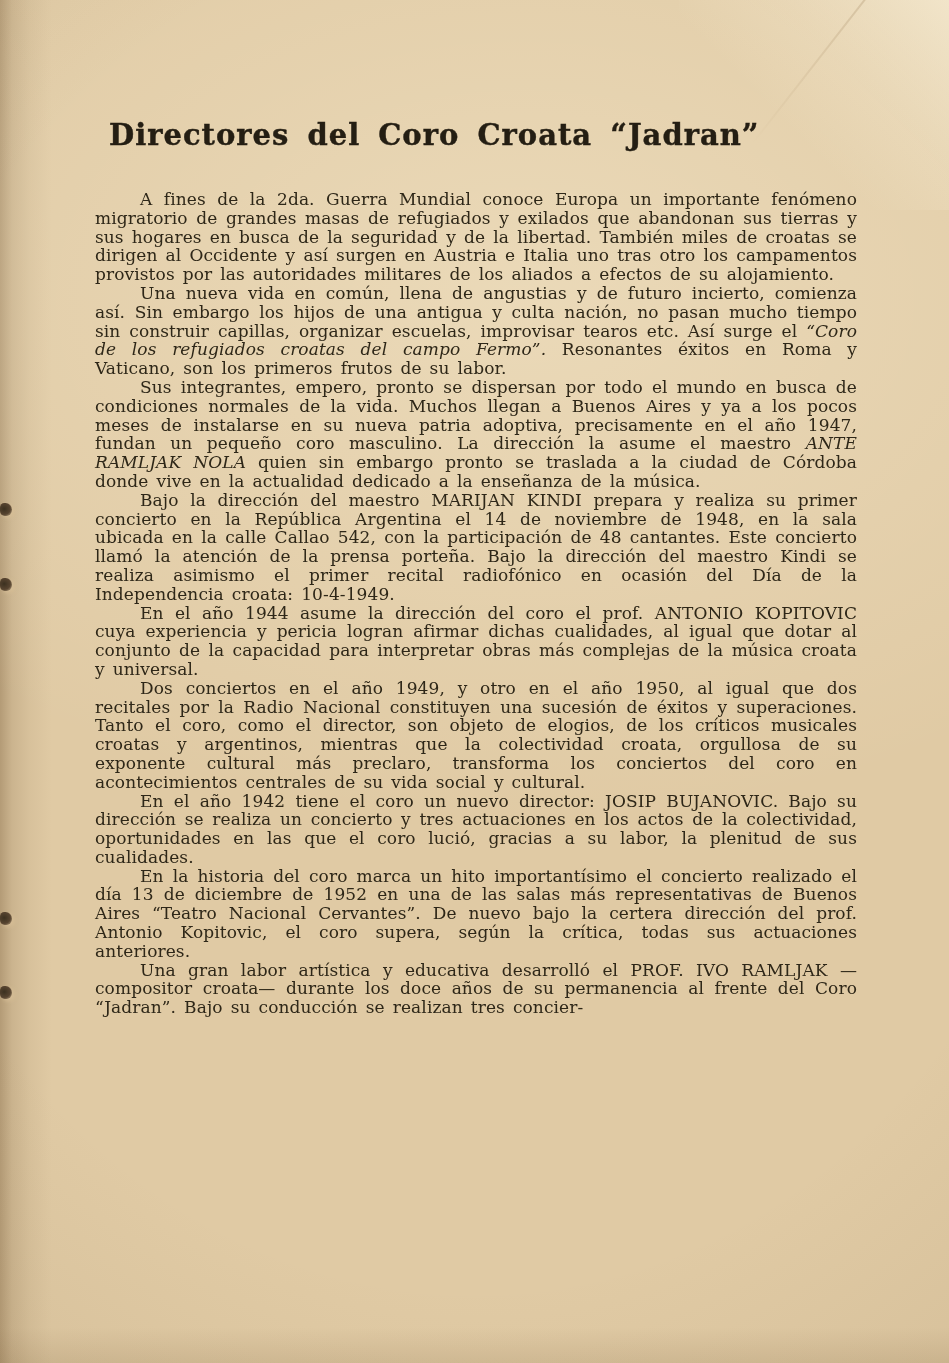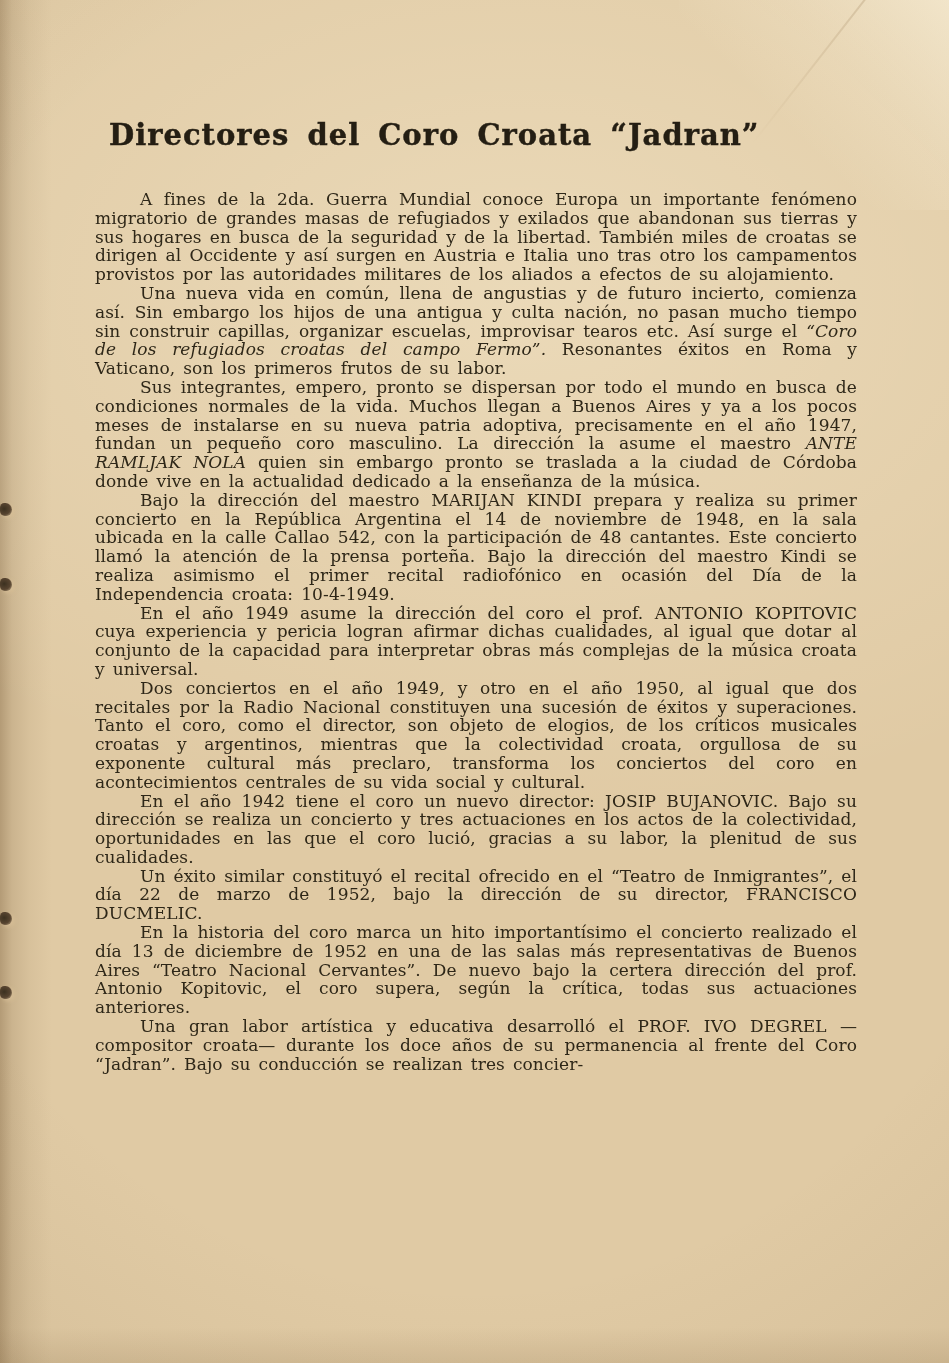--- a/index.html
+++ b/index.html
@@ -96,21 +96,20 @@
   <div class="binding-mark" style="top: 912px;"></div>
   <div class="binding-mark" style="top: 986px;"></div>
 
   <h1 class="page-title">Directores del Coro Croata “Jadran”</h1>
 
   <div class="body-text">
       <p class="para"><span>A fines de la 2da. Guerra Mundial conoce Europa un importante fenómeno migratorio de grandes masas de refugiados y exilados que abandonan sus tierras y sus hogares en busca de la seguridad y de la libertad. También miles de croatas se dirigen al Occidente y así surgen en Austria e Italia uno tras otro los campamentos provistos por las autoridades militares de los aliados a efectos de su alojamiento.</span></p>
       <p class="para"><span>Una nueva vida en común, llena de angustias y de futuro incierto, comienza así. Sin embargo los hijos de una antigua y culta nación, no pasan mucho tiempo sin construir capillas, organizar escuelas, improvisar tearos etc. Así surge el </span><span class="it">“Coro de los refugiados croatas del campo Fermo”.</span><span> Resonantes éxitos en Roma y Vaticano, son los primeros frutos de su labor.</span></p>
       <p class="para"><span>Sus integrantes, empero, pronto se dispersan por todo el mundo en busca de condiciones normales de la vida. Muchos llegan a Buenos Aires y ya a los pocos meses de instalarse en su nueva patria adoptiva, precisamente en el año 1947, fundan un pequeño coro masculino. La dirección la asume el maestro </span><span class="it">ANTE RAMLJAK NOLA</span><span> quien sin embargo pronto se traslada a la ciudad de Córdoba donde vive en la actualidad dedicado a la enseñanza de la música.</span></p>
       <p class="para"><span>Bajo la dirección del maestro MARIJAN KINDI prepara y realiza su primer concierto en la República Argentina el 14 de noviembre de 1948, en la sala ubicada en la calle Callao 542, con la participación de 48 cantantes. Este concierto llamó la atención de la prensa porteña. Bajo la dirección del maestro Kindi se realiza asimismo el primer recital radiofónico en ocasión del Día de la Independencia croata: 10-4-1949.</span></p>
-      <p class="para"><span>En el año 1949 asume la dirección del coro el prof. ANTONIO KOPITOVIC cuya experiencia y pericia logran afirmar dichas cualidades, al igual que dotar al conjunto de la capacidad para interpretar obras más complejas de la música croata y universal.</span></p>
+      <p class="para"><span>En el año 1944 asume la dirección del coro el prof. ANTONIO KOPITOVIC cuya experiencia y pericia logran afirmar dichas cualidades, al igual que dotar al conjunto de la capacidad para interpretar obras más complejas de la música croata y universal.</span></p>
       <p class="para"><span>Dos conciertos en el año 1949, y otro en el año 1950, al igual que dos recitales por la Radio Nacional constituyen una sucesión de éxitos y superaciones. Tanto el coro, como el director, son objeto de elogios, de los críticos musicales croatas y argentinos, mientras que la colectividad croata, orgullosa de su exponente cultural más preclaro, transforma los conciertos del coro en acontecimientos centrales de su vida social y cultural.</span></p>
       <p class="para"><span>En el año 1942 tiene el coro un nuevo director: JOSIP BUJANOVIC. Bajo su dirección se realiza un concierto y tres actuaciones en los actos de la colectividad, oportunidades en las que el coro lució, gracias a su labor, la plenitud de sus cualidades.</span></p>
-      <p class="para"><span>Un éxito similar constituyó el recital ofrecido en el “Teatro de Inmigrantes”, el día 22 de marzo de 1952, bajo la dirección de su director, FRANCISCO DUCMELIC.</span></p>
       <p class="para"><span>En la historia del coro marca un hito importantísimo el concierto realizado el día 13 de diciembre de 1952 en una de las salas más representativas de Buenos Aires “Teatro Nacional Cervantes”. De nuevo bajo la certera dirección del prof. Antonio Kopitovic, el coro supera, según la crítica, todas sus actuaciones anteriores.</span></p>
-      <p class="para"><span>Una gran labor artística y educativa desarrolló el PROF. IVO DEGREL —compositor croata— durante los doce años de su permanencia al frente del Coro “Jadran”. Bajo su conducción se realizan tres concier-</span></p>
+      <p class="para"><span>Una gran labor artística y educativa desarrolló el PROF. IVO RAMLJAK —compositor croata— durante los doce años de su permanencia al frente del Coro “Jadran”. Bajo su conducción se realizan tres concier-</span></p>
     </div>
 
 </div>
 
 </body></html>

